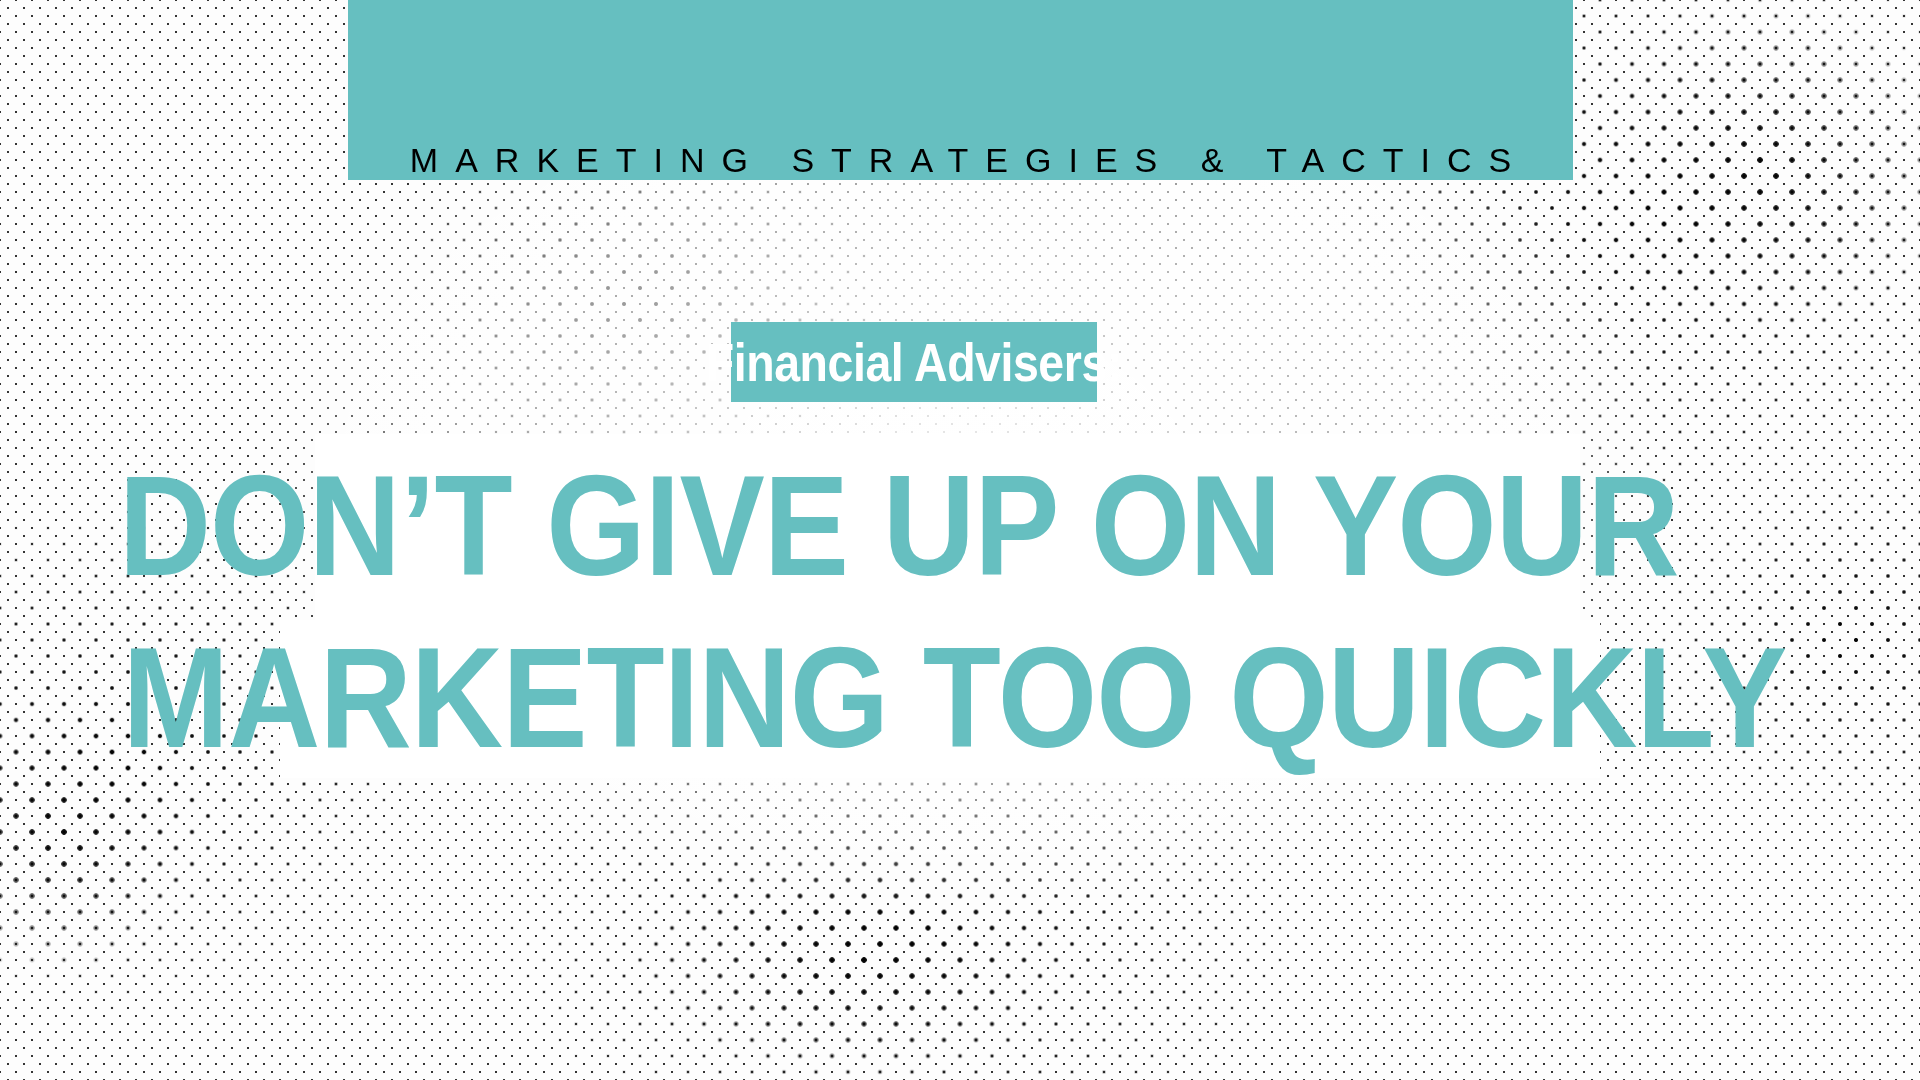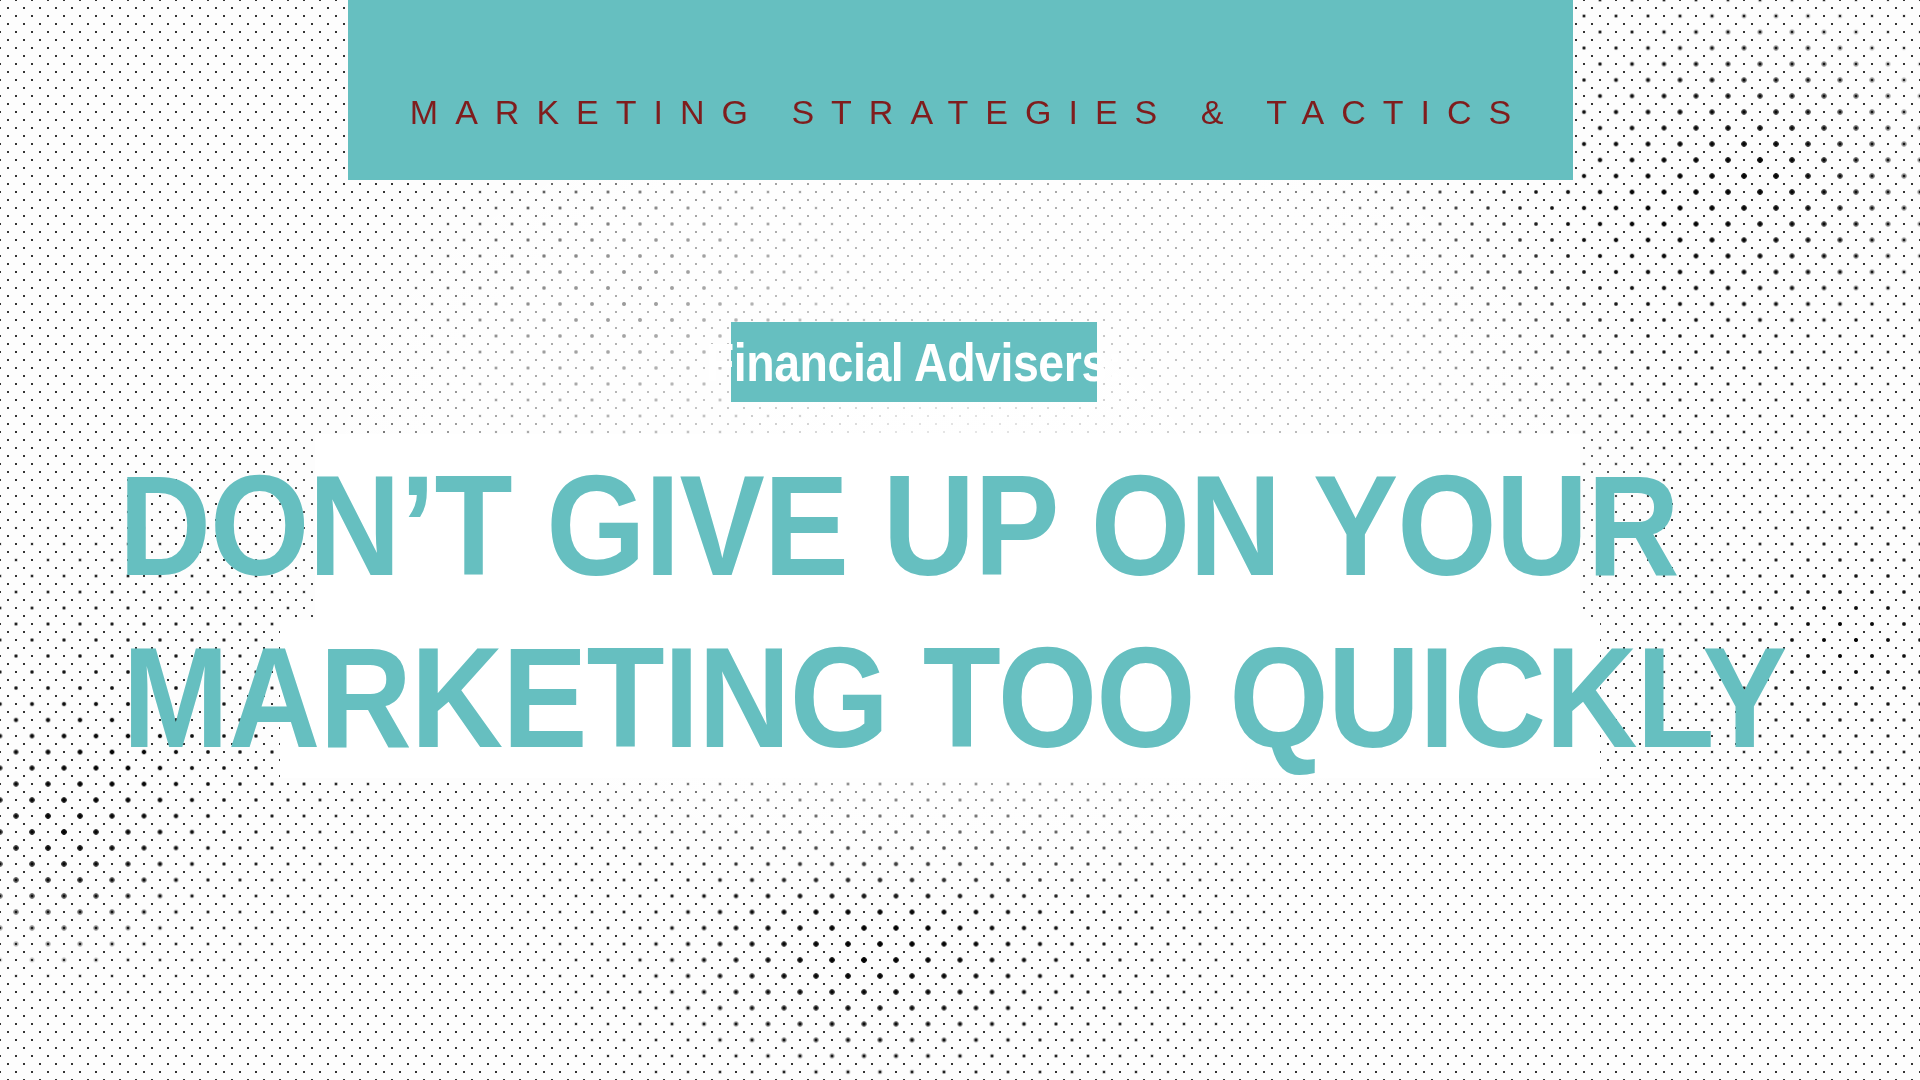--- a/index.html
+++ b/index.html
@@ -84,27 +84,26 @@
   
   #eyebrow-banner{
     position:absolute;
     left:348px;top:-32px;
     width:1225px;height:212px;
     background:#66bfc0;
     z-index:3;
     display:flex;align-items:flex-end;justify-content:center;
   }
   #eyebrow-text{
-    color:#7f1d1d;
+    color:#000000;
     font-family:"Liberation Sans", sans-serif;
     font-size:34px;
     font-weight:400;
     letter-spacing:17px;
     text-indent:17px;
-    padding-bottom:48px;
     white-space:nowrap;
   }
 
   
   #kicker-chip{
     position:absolute;
     left:731px;top:322px;
     width:366px;height:80px;
     background:#66bfc0;
     z-index:3;

